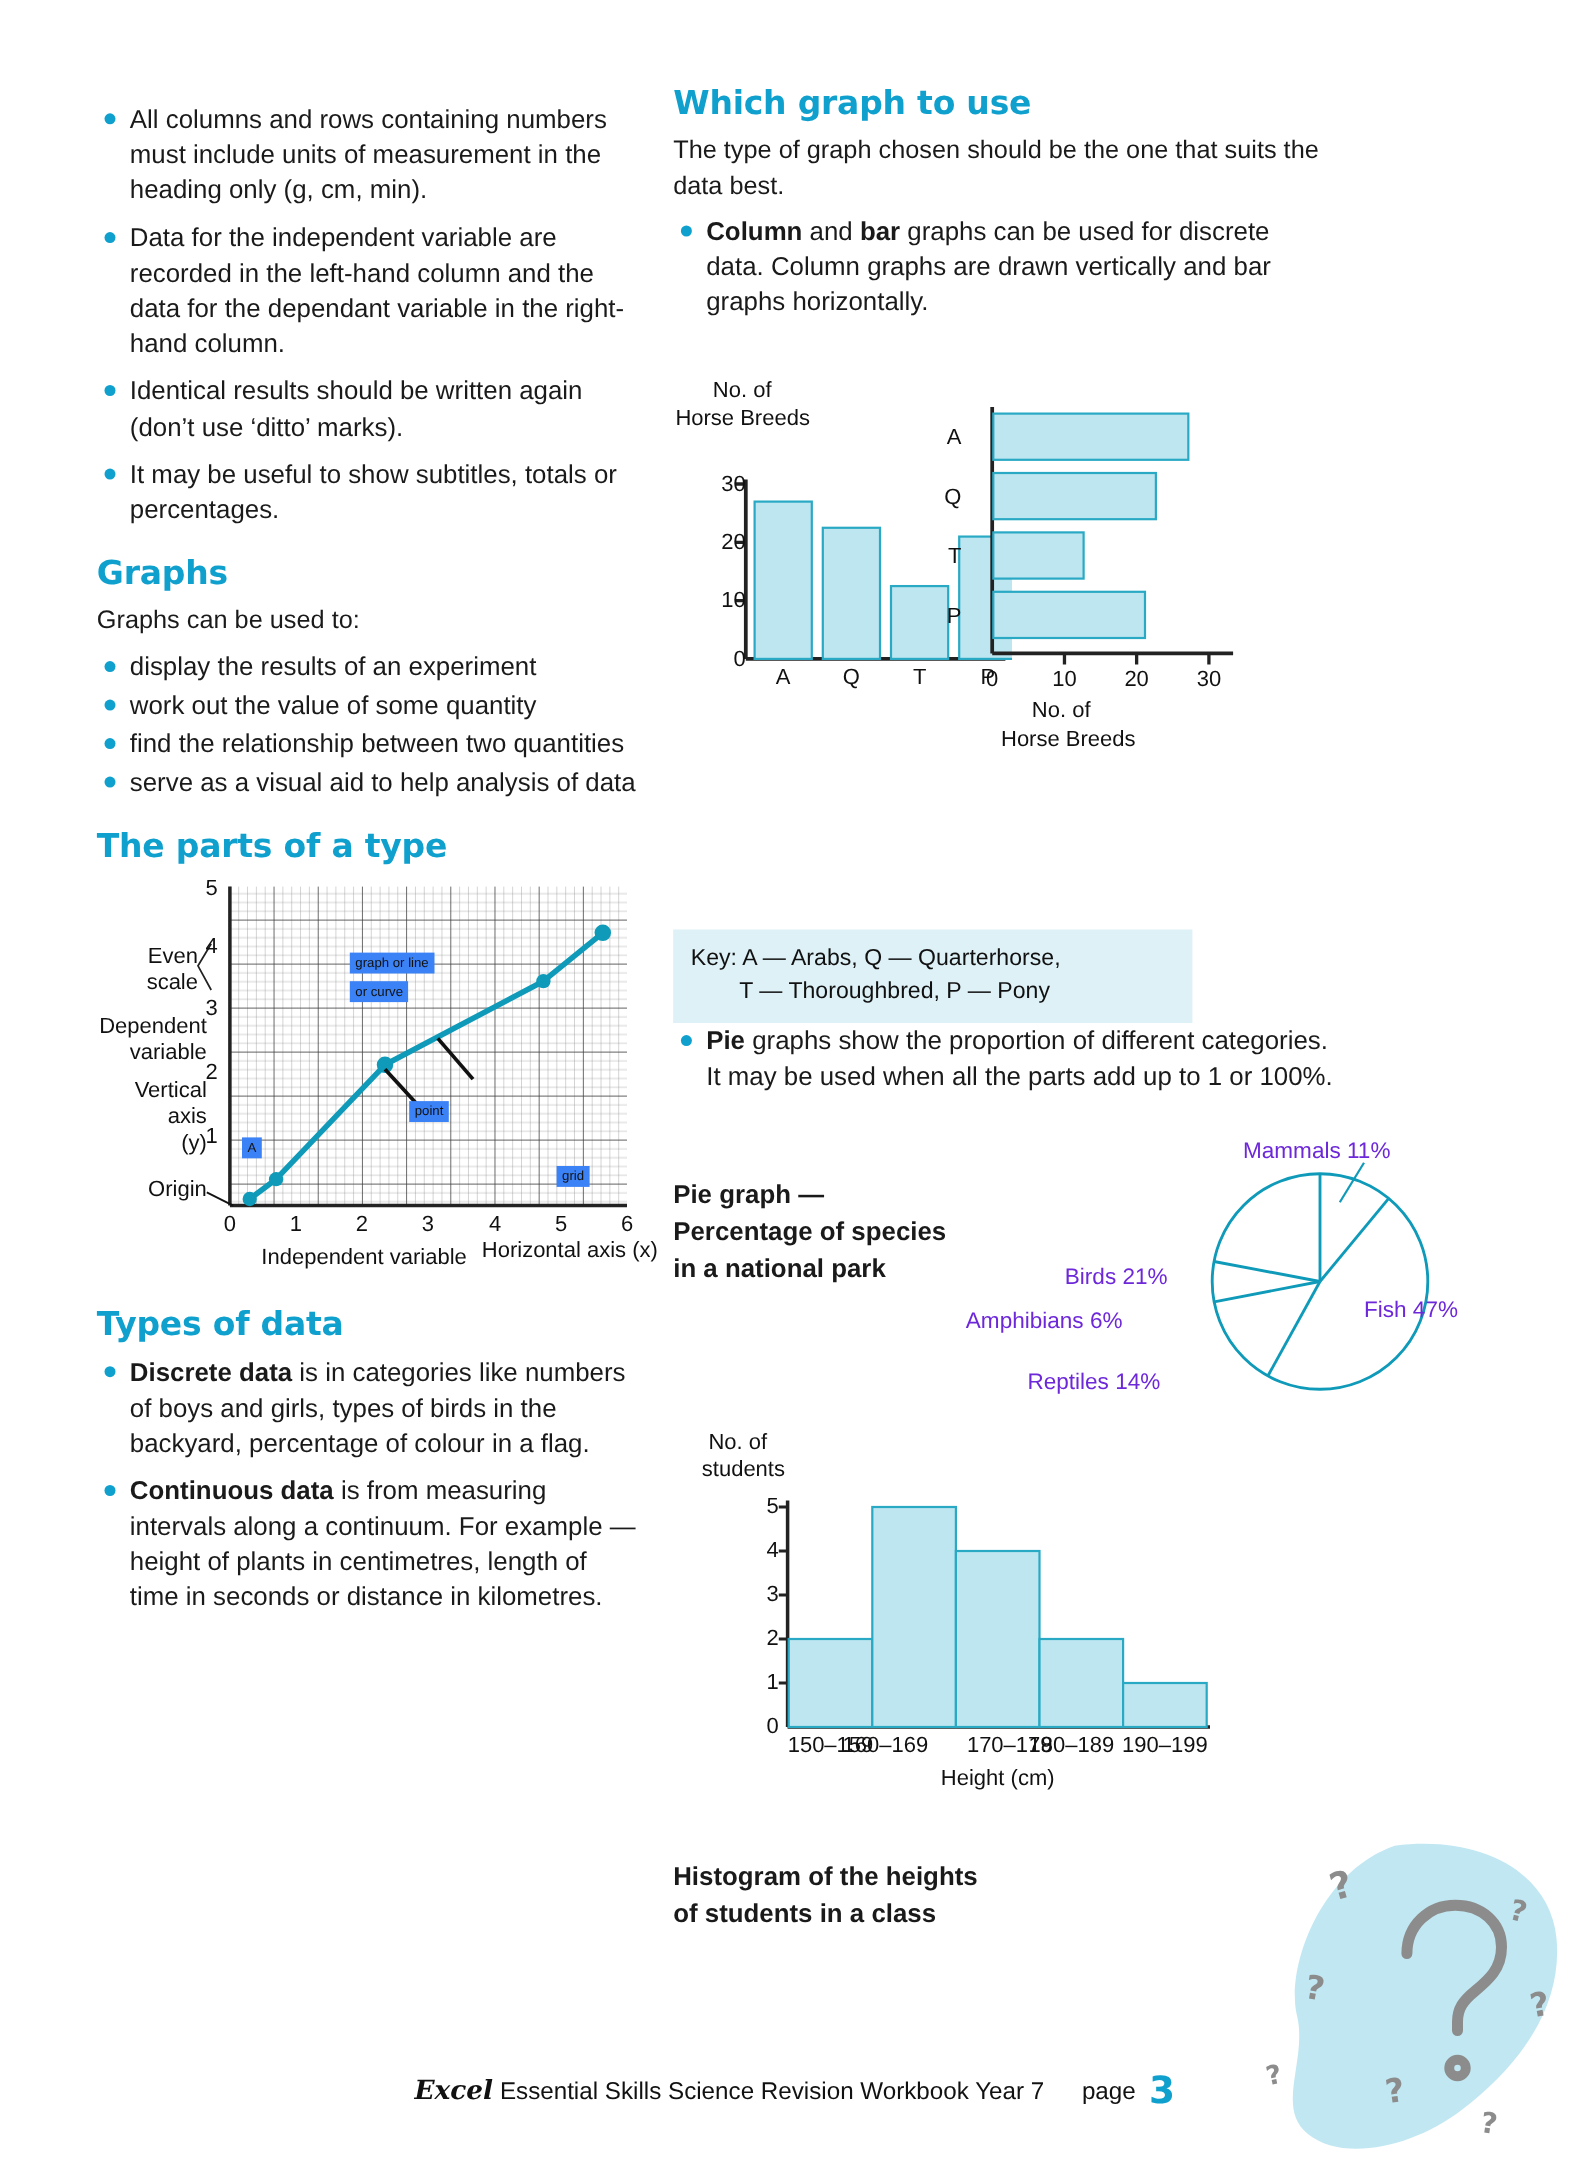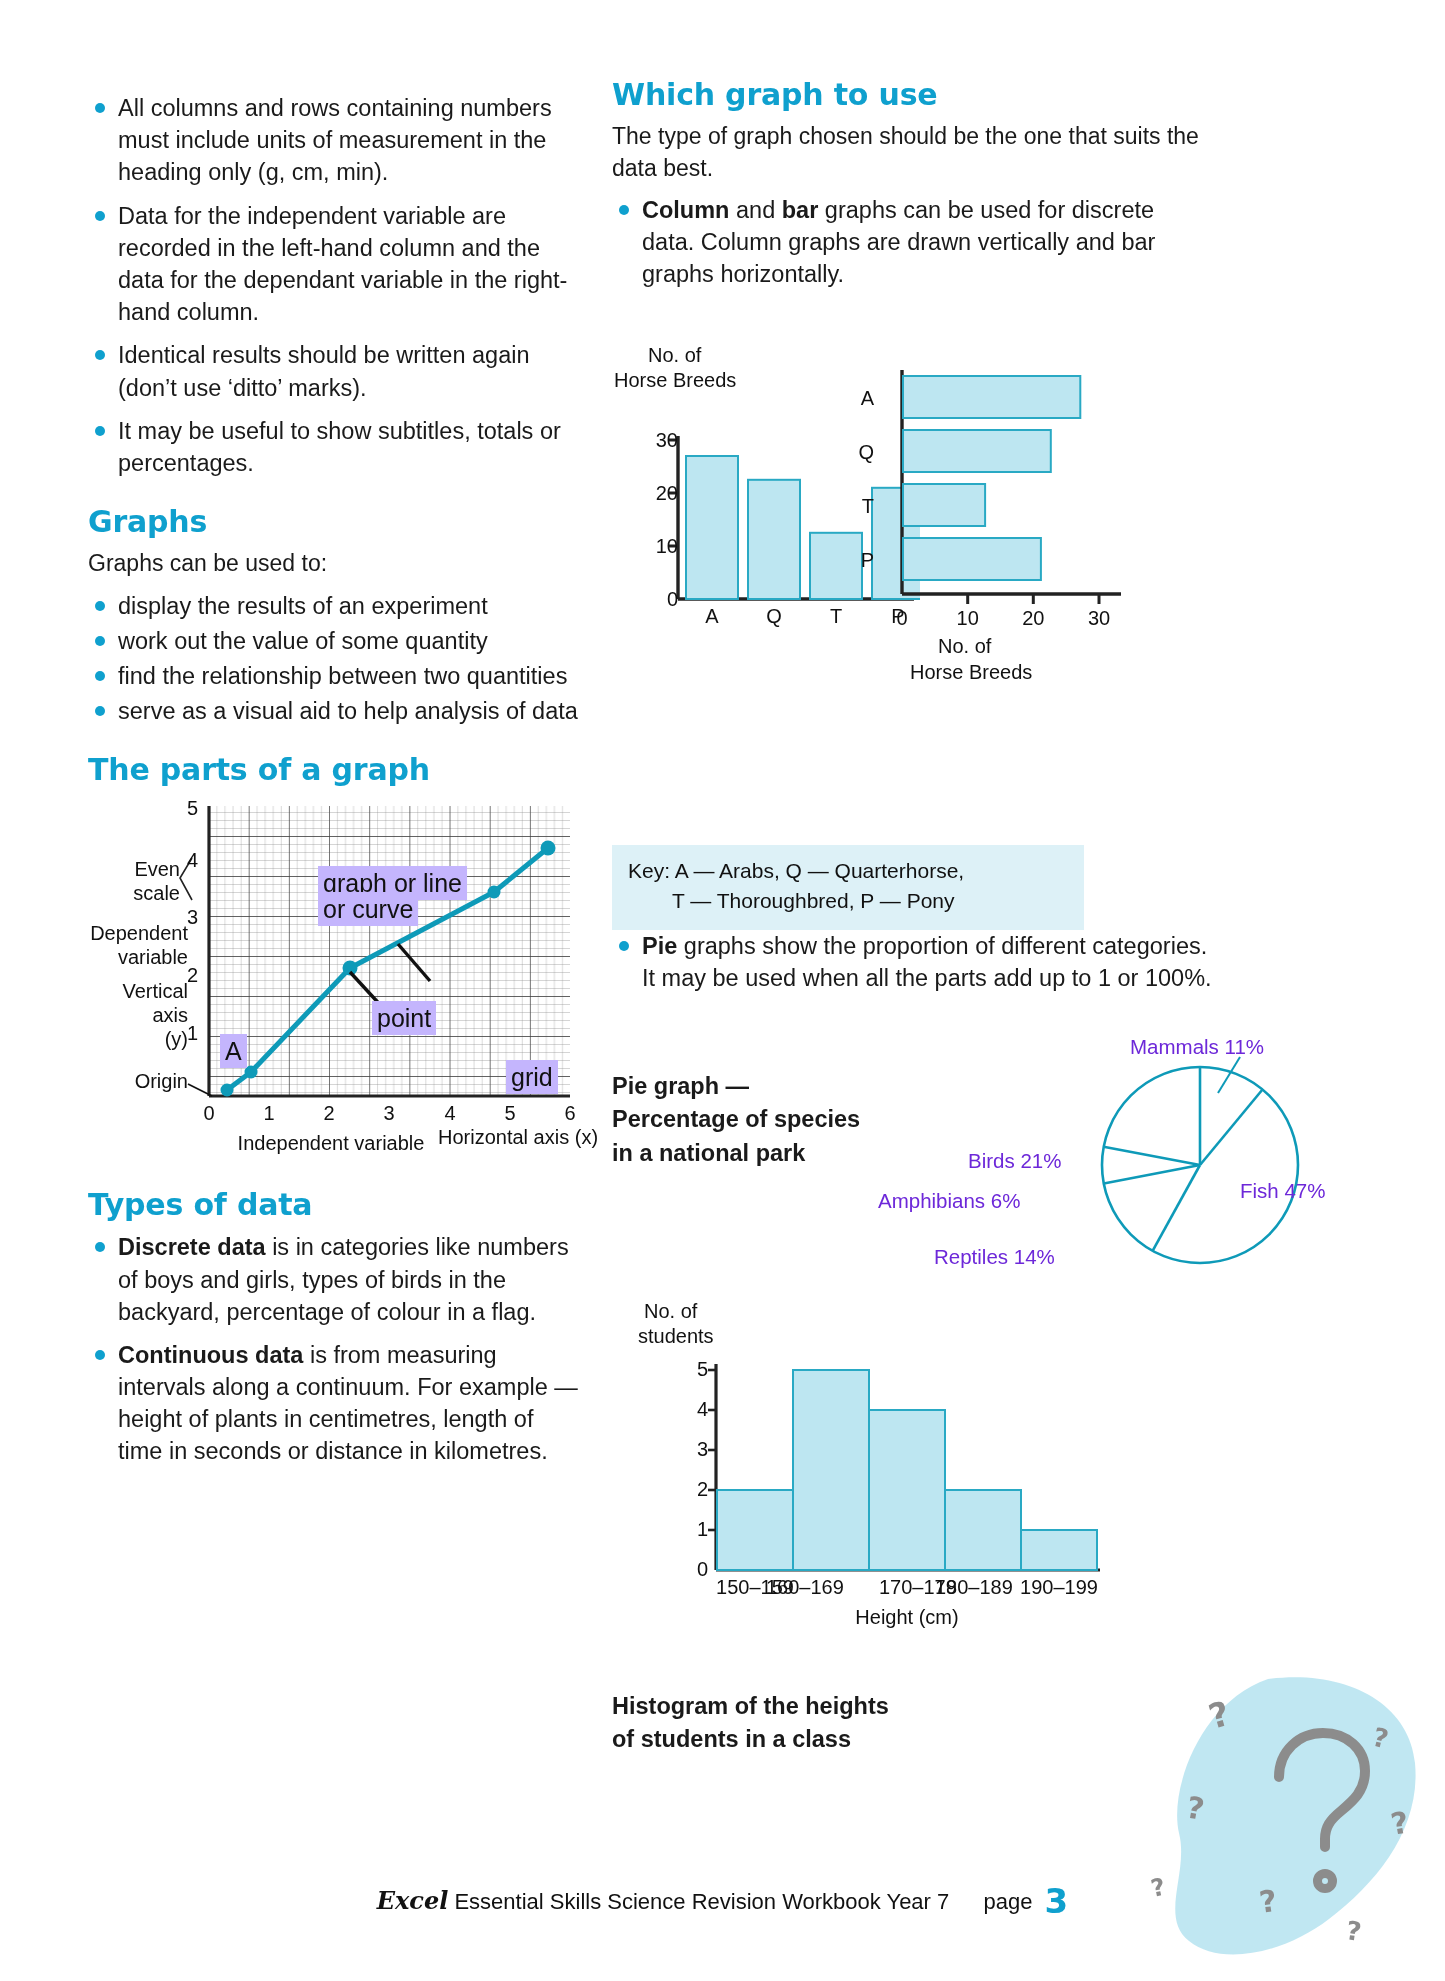--- a/index.html
+++ b/index.html
@@ -52,22 +52,22 @@
   }
   ul.tight li { margin-bottom:3px; }
   b { font-weight:bold; }
 
   
   .fig-parts { position:relative; width:490px; height:370px; margin-top:6px; }
   .lbl { position:absolute; font-size:20px; line-height:1.18; color:#111; white-space:nowrap; }
   .lbl.c { text-align:center; }
   .lbl.r { text-align:right; }
   .boxlbl {
-    position:absolute; font-size:25px; line-height:1.2;
-    background:#c4b5fd; padding:2px 5px; color:#111; white-space:nowrap;
+    position:absolute; font-size:12px; line-height:1.2;
+    background:#3b82f6; padding:2px 5px; color:#111; white-space:nowrap;
   }
 
   
   .chart-wrap { position:relative; }
   .axlabel { position:absolute; font-size:20px; line-height:1.2; color:#111; white-space:nowrap; }
 
   .keybox {
     position:absolute;
     background:#ddf1f7;
     padding:11px 16px 13px 16px;
@@ -122,21 +122,21 @@
 
     <h2 class="sec">Graphs</h2>
     <p class="body">Graphs can be used to:</p>
     <ul class="bl tight">
       <li>display the results of an experiment</li>
       <li>work out the value of some quantity</li>
       <li>find the relationship between two quantities</li>
       <li>serve as a visual aid to help analysis of data</li>
     </ul>
 
-    <h2 class="sec">The parts of a graph</h2>
+    <h2 class="sec">The parts of a type</h2>
 
     <div class="fig-parts">
       <svg width="490" height="370" viewBox="0 0 490 370">
         <defs>
           <pattern id="gsmall" width="8.03" height="8.0" patternUnits="userSpaceOnUse">
             <path d="M 8.03 0 L 0 0 0 8.0" fill="none" stroke="#8d8d8d" stroke-width="0.7"></path>
           </pattern>
           <pattern id="gbig" width="40.17" height="40.0" patternUnits="userSpaceOnUse">
             <rect width="40.17" height="40.0" fill="url(#gsmall)"></rect>
             <path d="M 40.17 0 L 0 0 0 40.0" fill="none" stroke="#3b3b3b" stroke-width="1.25"></path>

